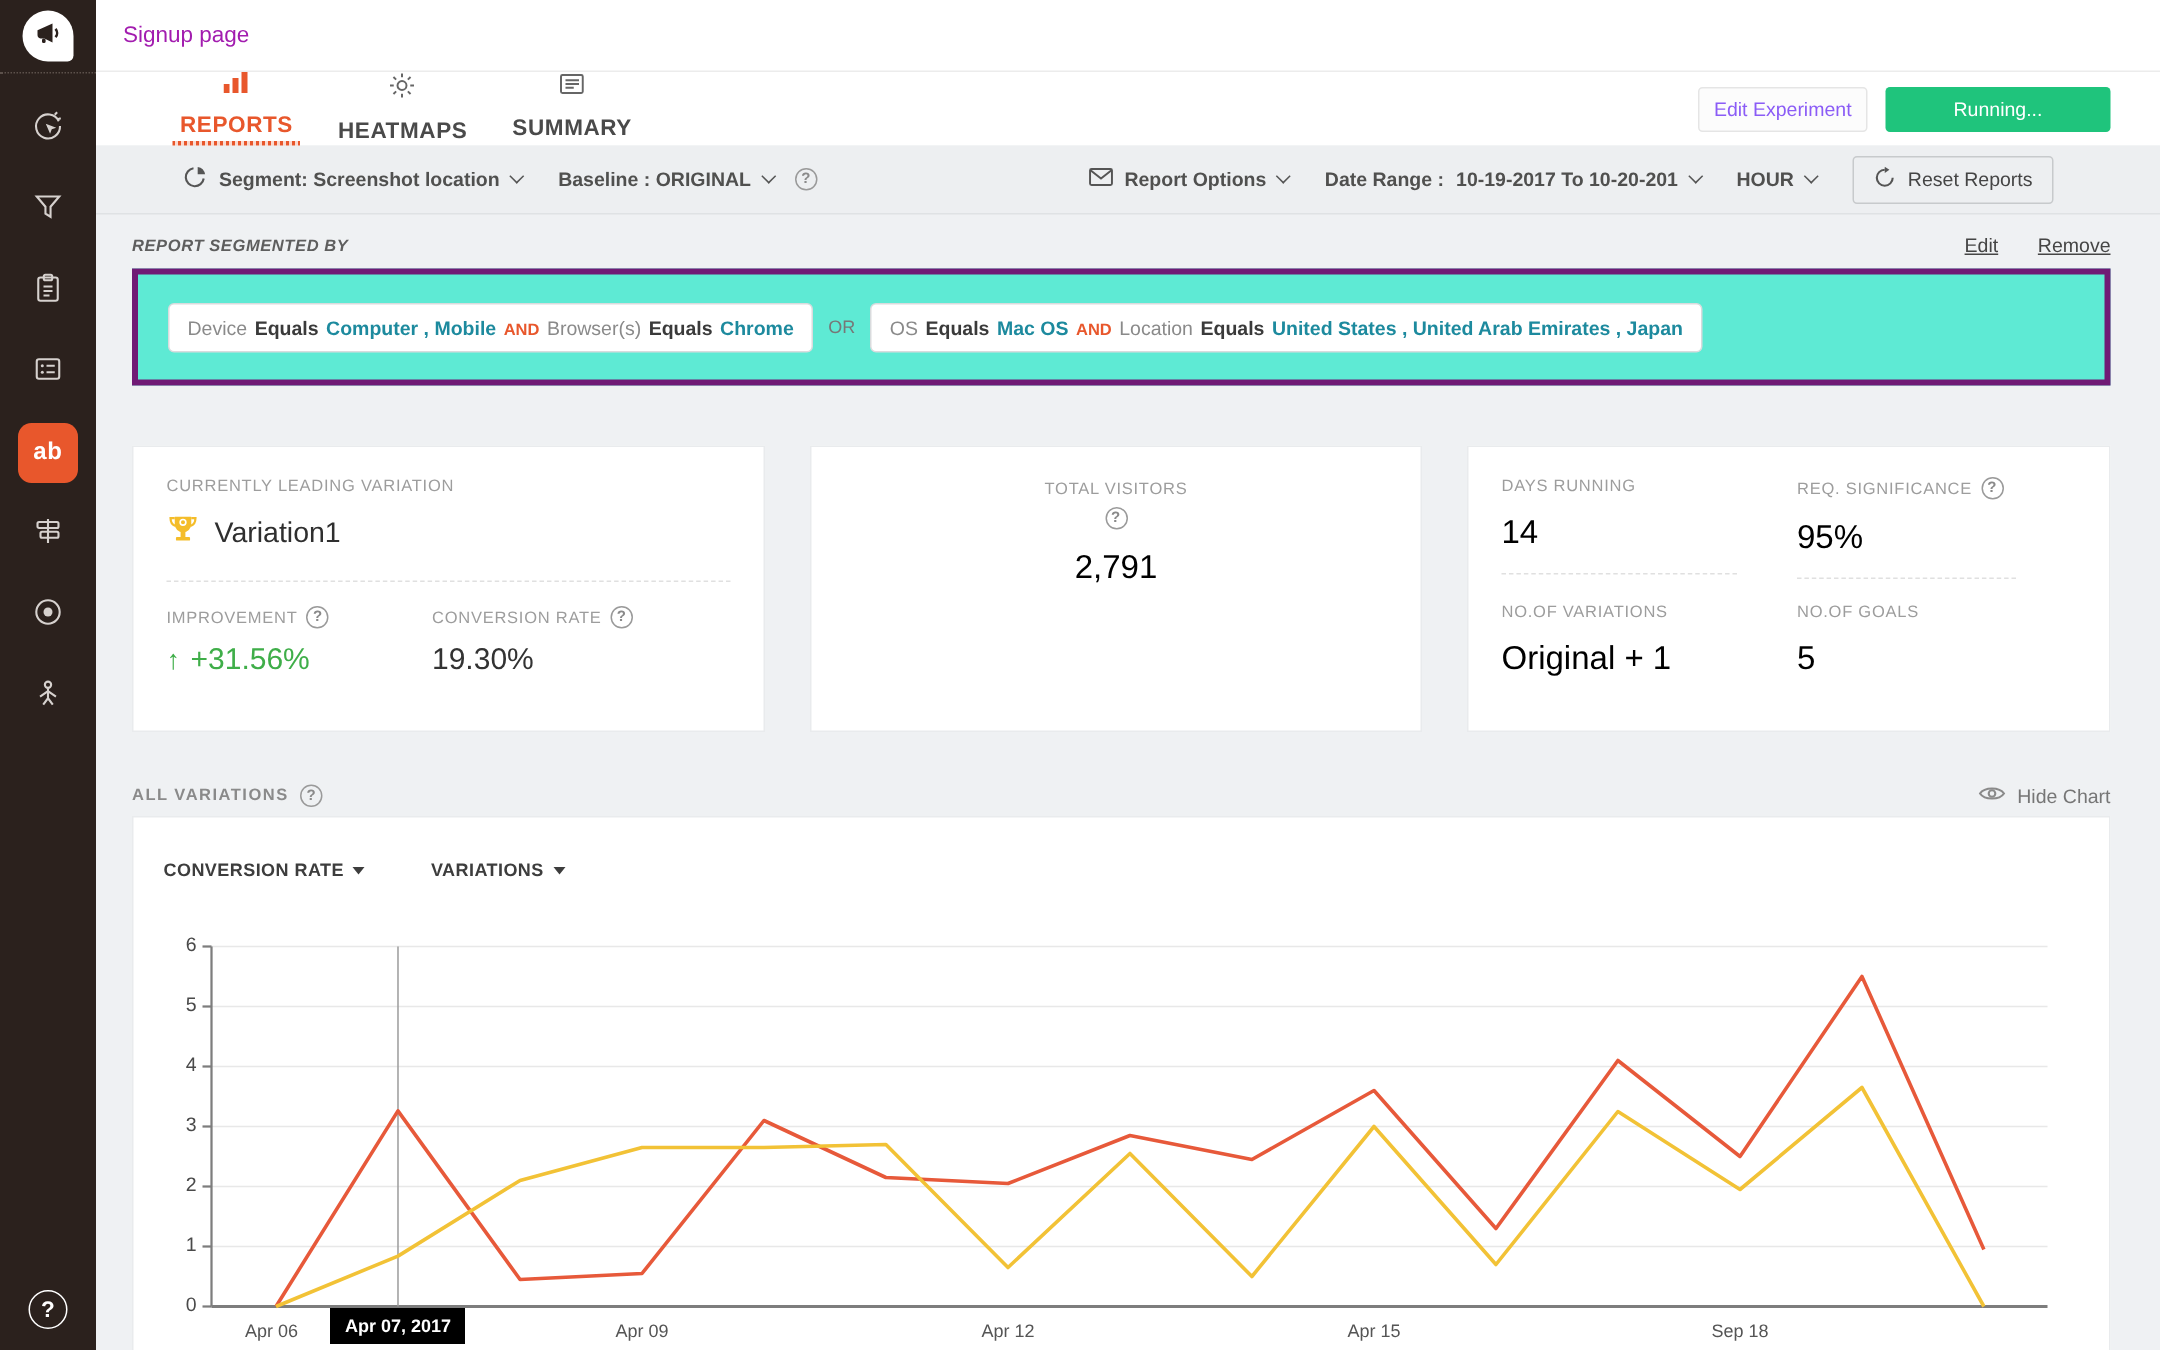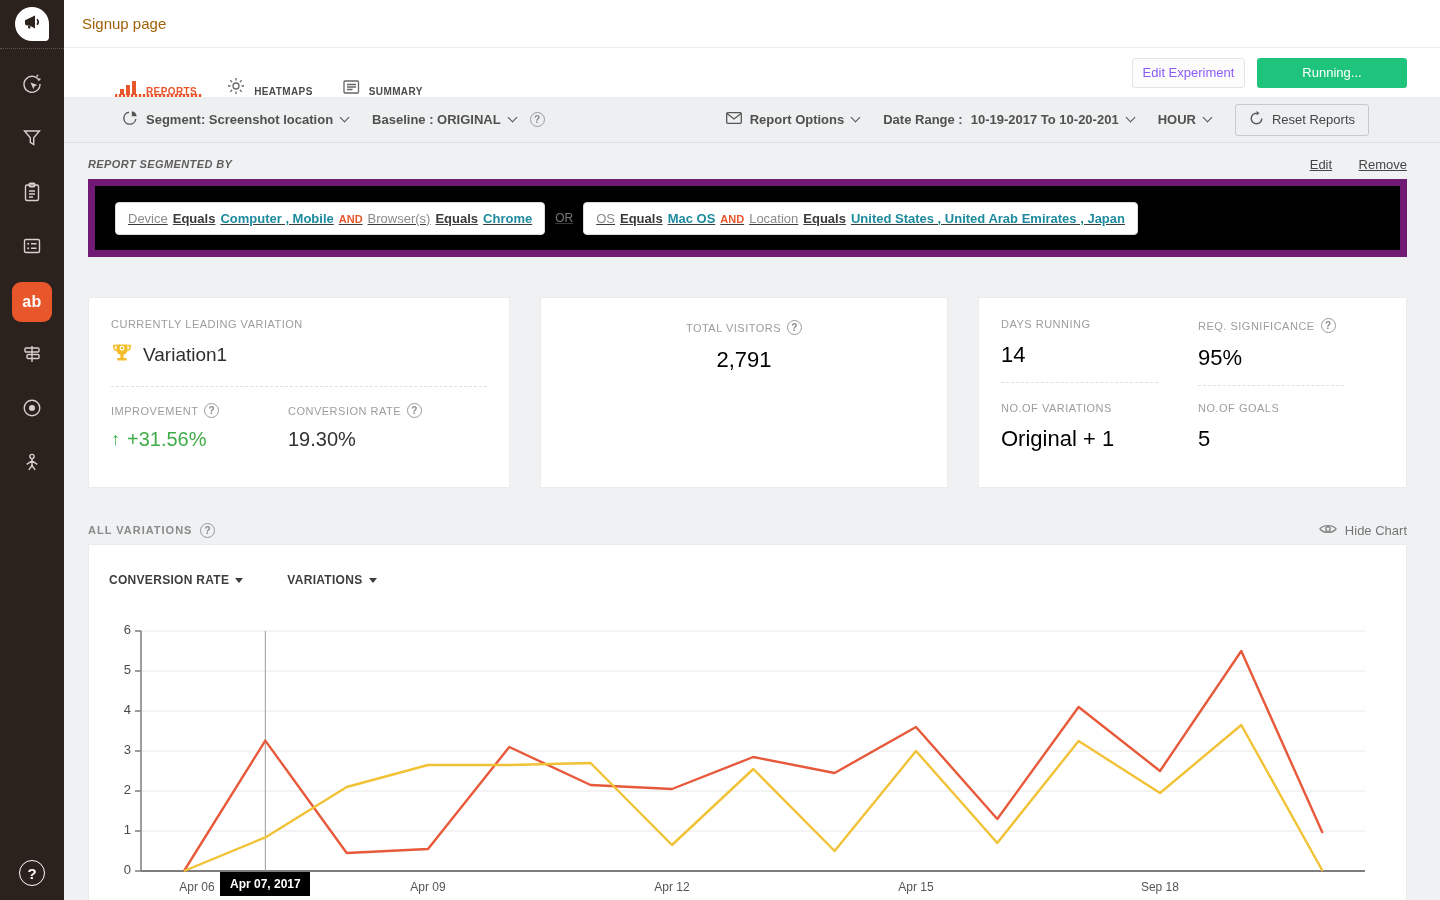--- a/index.html
+++ b/index.html
@@ -13,58 +13,58 @@
   .nav { display:flex; flex-direction:column; align-items:center; padding-top:10px; }
   .nav-item { height:54px; width:64px; display:flex; align-items:center; justify-content:center; cursor:pointer; }
   .nav-item svg { stroke:#d6d1ce; fill:none; stroke-width:1.4; }
   .nav-ab { width:40px; height:40px; background:#e8572c; border-radius:9px; display:flex; align-items:center; justify-content:center; color:#fff; font-weight:700; font-size:16px; letter-spacing:.5px; }
   .sb-help { position:absolute; bottom:14px; left:0; width:64px; display:flex; justify-content:center; cursor:pointer; }
   .sb-help .circ { width:26px; height:26px; border:1.6px solid #fff; border-radius:50%; color:#fff; font-size:15px; font-weight:700; display:flex; align-items:center; justify-content:center; }
 
   
   .main { margin-left:64px; }
   .topbar { height:48px; background:#fff; border-bottom:1px solid #ececec; display:flex; align-items:center; padding-left:18px; }
-  .page-title { font-size:15px; color:#a16207; }
+  .page-title { font-size:15px; color:#a21caf; }
 
   .tabbar { height:49px; background:#fff; display:flex; align-items:center; padding:0 33px 0 56px; }
   .tabs { display:flex; gap:30px; height:100%; }
-  .tab { display:flex; align-items:flex-end; gap:9px; height:100%; position:relative; font-size:10px; font-weight:700; letter-spacing:.4px; color:#4a4a4a; cursor:pointer; }
+  .tab { display:flex; align-items:center; gap:9px; height:100%; position:relative; font-size:15px; font-weight:700; letter-spacing:.4px; color:#4a4a4a; cursor:pointer;flex-direction:column; }
   .tab.active { color:#e8572c; }
   .tab.active::after { content:""; position:absolute; left:-5px; right:-5px; bottom:0; height:3px;
      background-image:repeating-linear-gradient(90deg,#e8572c 0 2px, rgba(232,87,44,.22) 2px 4px); }
   .tab-spacer { flex:1; }
   .btn-edit { width:113px; height:30px; border:1px solid #e5e5e5; border-radius:3px; background:#fcfcfc; color:#8b5cf6; font-size:13px; display:flex; align-items:center; justify-content:center; cursor:pointer; }
   .btn-running { width:150px; height:30px; border-radius:3px; background:#1fc47c; color:#fff; font-weight:400; font-size:13px; display:flex; align-items:center; justify-content:center; margin-left:12px; cursor:pointer; }
 
   .filterbar { height:46px; background:#edeff1; border-bottom:1px solid #dfe2e4; display:flex; align-items:center; padding:0 71px 0 58px; font-size:13px; color:#50504f; }
   .f-item { display:flex; align-items:center; gap:8px; font-weight:700; cursor:pointer; white-space:nowrap; }
   .f-gap { width:24px; } .f-gap-s { width:14px; }
   .f-right { margin-left:auto; display:flex; align-items:center; }
   .chev { width:7px; height:7px; border-right:1.6px solid #555; border-bottom:1.6px solid #555; transform:rotate(45deg); display:inline-block; margin-top:-4px; }
   .qmark { width:15px; height:15px; border-radius:50%; border:1.2px solid #9a9a9a; color:#8a8a8a; font-size:10px; font-weight:700; display:inline-flex; align-items:center; justify-content:center; cursor:pointer; flex:none; }
   .btn-reset { display:flex; gap:8px; align-items:center; height:32px; padding:0 13px; border:1px solid #c7cacc; border-radius:3px; color:#454545; font-weight:400; cursor:pointer; }
 
   .content { padding:0 33px 0 24px; }
   .seg-header { display:flex; justify-content:space-between; align-items:center; margin-top:12px; height:18px; }
   .section-label { font-size:11px; font-weight:700; color:#5e5e5e; letter-spacing:.4px; display:flex; align-items:center; gap:7px;font-style:italic; }
   .seg-links a { color:#454545; font-size:13px; text-decoration:underline; margin-left:22px; cursor:pointer; }
 
-  .chips-panel { background:#000000; border:7px solid #701a75; margin-top:6px; height:78px; display:flex; align-items:center; padding:0 20px;text-decoration:underline; }
+  .chips-panel { background:#5eead4; border:4px solid #701a75; margin-top:6px; height:78px; display:flex; align-items:center; padding:0 20px; }
   .chip { border:1px solid #d9dbdd; border-radius:4px; padding:8px 12px; display:flex; gap:5px; align-items:baseline; font-size:13px; background:#fff; white-space:nowrap; cursor:pointer; }
   .tk-k { color:#8a8a8a; } .tk-b { color:#3a3a3a; font-weight:700; }
   .tk-v { color:#1d8a9e; font-weight:700; } .tk-a { color:#e8572c; font-weight:700; font-size:11px; }
   .or-sep { margin:0 10px; color:#777; font-size:12px; }
 
   .cards-row { display:flex; gap:30px; margin-top:40px; }
   .card { background:#fff; border:1px solid #e9ebed; height:191px; }
   .card-leading { flex:0 0 422px; padding:20px 22px; }
   .card-visitors { flex:1; padding:22px 20px; text-align:center; }
   .card-stats { flex:0 0 429px; padding:20px 22px; }
   .lbl { font-size:11px; color:#9d9d9d; letter-spacing:.5px; display:flex; align-items:center; gap:6px; }
-  .lbl-center { justify-content:center; }
+  .lbl-center { justify-content:center;flex-direction:column; }
   .leading-value-row { display:flex; align-items:center; gap:10px; margin-top:12px; font-size:19px; color:#2f2f2f; }
   .dashed { border-top:1px dashed #e0e0e0; margin-top:18px; }
   .leading-cols { display:flex; margin-top:16px; }
   .lead-col1 { width:177px; }
   .imp-value { color:#3fae49; font-size:20px; margin-top:10px; display:flex; gap:7px; align-items:center; font-weight:400; }
   .imp-arrow { font-size:18px; font-weight:700; }
   .conv-value { font-size:20px; color:#333; margin-top:10px; }
   .big-value { font-size:22px; color:#000000; margin-top:12px; }
   .stats-grid { display:grid; grid-template-columns:197px 1fr; }
   .s-divider { border-bottom:1px dashed #e0e0e0; margin:14px 40px 0 0; }
@@ -394,21 +394,21 @@
             <polyline points="43.0,240.0 124.3,206.4 205.7,156.0 287.0,134.0 368.3,134.0 449.6,132.0 531.0,214.0 612.3,138.0 693.6,220.0 775.0,120.0 856.3,212.0 937.6,110.0 1019.0,162.0 1100.3,94.0 1181.6,240.0" fill="none" stroke="#f2c236" stroke-width="2.4" stroke-linejoin="round"></polyline>
           </svg>
         <div class="xhl" id="chart-xhl" style="left: 79.33px;">Apr 07, 2017</div>
       <div class="ylab" style="top: 231px;">0</div>
           <div class="ylab" style="top: 191px;">1</div>
           <div class="ylab" style="top: 151px;">2</div>
           <div class="ylab" style="top: 111px;">3</div>
           <div class="ylab" style="top: 71px;">4</div>
           <div class="ylab" style="top: 31px;">5</div>
           <div class="ylab" style="top: -9px;">6</div>
-          <div class="xlab" style="left: 16px;">Apr 06</div>
+          <div class="xlab" style="left: 0;">Apr 06</div>
           <div class="xlab" style="left: 246.99px;">Apr 09</div>
           <div class="xlab" style="left: 490.98px;">Apr 12</div>
           <div class="xlab" style="left: 734.97px;">Apr 15</div>
           <div class="xlab" style="left: 978.96px;">Sep 18</div>
         </div>
     </div>
 
   </div>
 </div>
 

